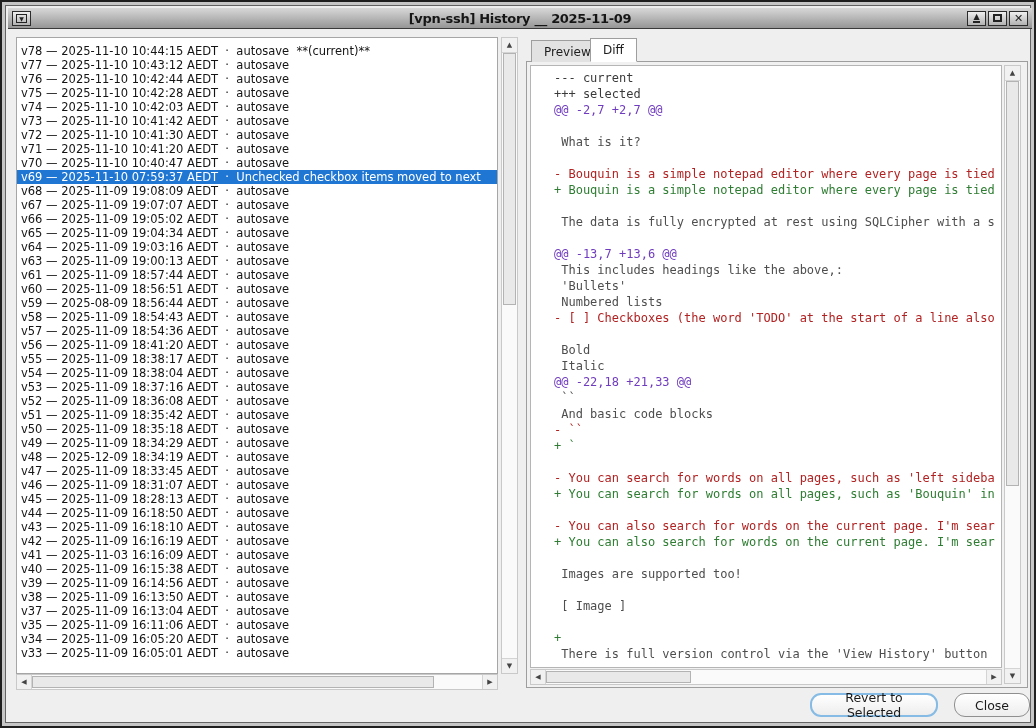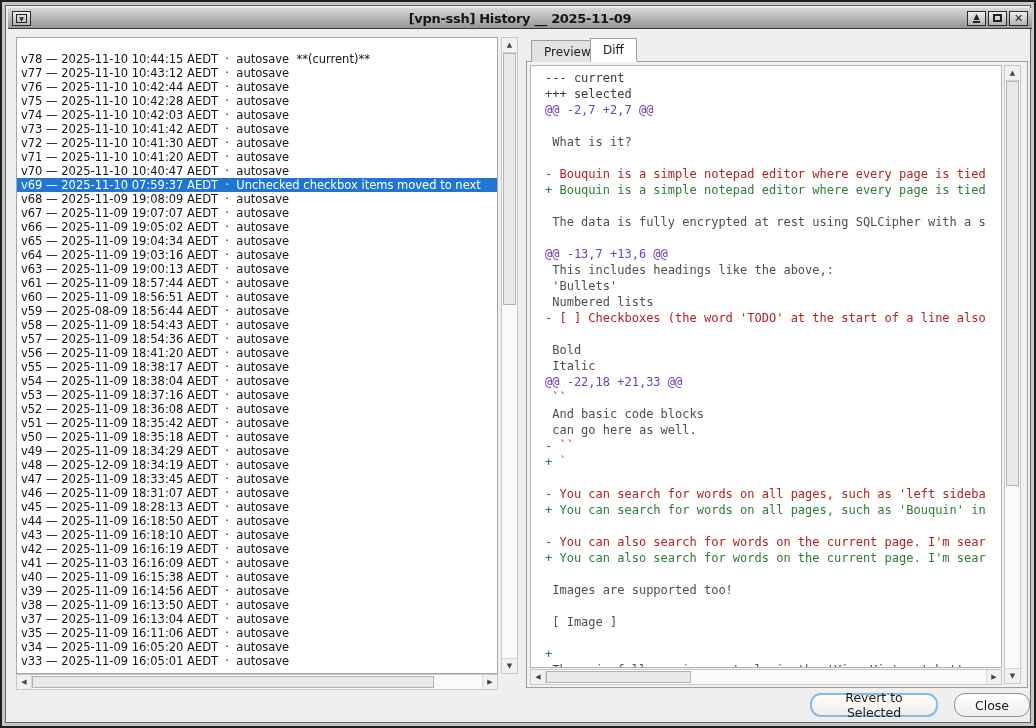--- a/index.html
+++ b/index.html
@@ -19,21 +19,21 @@
     display:flex;align-items:center;justify-content:center;box-sizing:border-box;}
   .tb-left{margin-left:4px;}
   .tb-right{position:absolute;right:4px;display:flex;gap:2px;}
   .glyph-menu{display:flex;align-items:center;justify-content:center;width:11px;height:9px;
     border:1px solid #222;box-sizing:border-box;font-size:6px;color:#222;}
   .glyph-shade{font-size:8px;color:#222;line-height:1;border-bottom:2px solid #222;padding-bottom:0px;}
   .glyph-max{width:9px;height:8px;border:2px solid #222;box-sizing:border-box;}
   .glyph-close{font-size:11px;font-weight:bold;color:#222;line-height:1;}
   
   .listbox{position:absolute;left:14px;top:35px;width:482px;height:637px;background:#ffffff;
-    border:1px solid #a6a6a6;box-sizing:border-box;overflow:hidden;padding-top:14px;}
+    border:1px solid #a6a6a6;box-sizing:border-box;overflow:hidden;padding-top:6px;}
   .row{height:14px;line-height:14px;font-size:11.5px;color:#141414;white-space:pre;
     overflow:hidden;padding-left:4px;}
   .row.selected{background:var(--sel,#1f76d3);color:#ffffff;}
   
   .sb{position:absolute;background:#fafafa;border:1px solid #c9c9c9;box-sizing:border-box;}
   .sb .arrow{position:absolute;display:flex;align-items:center;justify-content:center;
     background:#f1f1f1;color:#444;font-size:7px;line-height:1;}
   .sb-v .arrow{left:0;right:0;height:14px;}
   .sb-v .arrow.up{top:0;border-bottom:1px solid #d4d4d4;}
   .sb-v .arrow.down{bottom:0;border-top:1px solid #d4d4d4;}
@@ -43,21 +43,21 @@
   .thumb{position:absolute;background:#e9e9e9;border:1px solid #b3b3b3;box-sizing:border-box;}
   
   .notebook{position:absolute;left:524px;top:59px;width:502px;height:627px;
     border:1px solid #9e9e9e;background:#f1f1f1;box-sizing:border-box;}
   .tab{position:absolute;box-sizing:border-box;border:1px solid #9e9e9e;
     font-size:12px;color:#1d1d1d;display:flex;align-items:center;justify-content:center;padding:2px 12px;}
   .tab-preview{left:529px;top:38px;height:22px;background:#e2e2e2;border-bottom:none;}
   .tab-diff{left:588px;top:36px;height:24px;background:#ffffff;border-bottom:1px solid #ffffff;z-index:2;}
   
   .difftext{position:absolute;left:528px;top:63px;width:472px;height:603px;background:#ffffff;
-    border:1px solid #b5b5b5;box-sizing:border-box;overflow:hidden;padding:4px 14px;
+    border:1px solid #b5b5b5;box-sizing:border-box;overflow:hidden;padding:4px 23px;
     font-family:"DejaVu Sans Mono","Liberation Mono",monospace;font-size:12px;line-height:16px;}
   .dl{white-space:pre;height:16px;}
   .dl.meta{color:#3a3a3a;}
   .dl.ctx{color:#4e4e4e;}
   .dl.del{color:var(--del,#b22222);}
   .dl.add{color:var(--add,#2e7d32);}
   .dl.hunk{color:var(--hunk,#6f3bbf);}
   
   .btn{position:absolute;height:24px;border-radius:11px;font-size:12.5px;color:#1a1a1a;
     background:linear-gradient(#ffffff,#ededed);border:1px solid #8f8f8f;box-sizing:border-box;
@@ -168,21 +168,20 @@
       <div class="dl ctx"> This includes headings like the above,:</div>
       <div class="dl ctx"> 'Bullets'</div>
       <div class="dl ctx"> Numbered lists</div>
       <div class="dl del">- [ ] Checkboxes (the word 'TODO' at the start of a line also</div>
       <div class="dl ctx">&nbsp;</div>
       <div class="dl ctx"> Bold</div>
       <div class="dl ctx"> Italic</div>
       <div class="dl hunk">@@ -22,18 +21,33 @@</div>
       <div class="dl ctx"> ``</div>
       <div class="dl ctx"> And basic code blocks</div>
-      <div class="dl ctx"> can go here as well.</div>
       <div class="dl del">- ``</div>
       <div class="dl add">+ `</div>
       <div class="dl ctx">&nbsp;</div>
       <div class="dl del">- You can search for words on all pages, such as 'left sideba</div>
       <div class="dl add">+ You can search for words on all pages, such as 'Bouquin' in</div>
       <div class="dl ctx">&nbsp;</div>
       <div class="dl del">- You can also search for words on the current page. I'm sear</div>
       <div class="dl add">+ You can also search for words on the current page. I'm sear</div>
       <div class="dl ctx">&nbsp;</div>
       <div class="dl ctx"> Images are supported too!</div>

